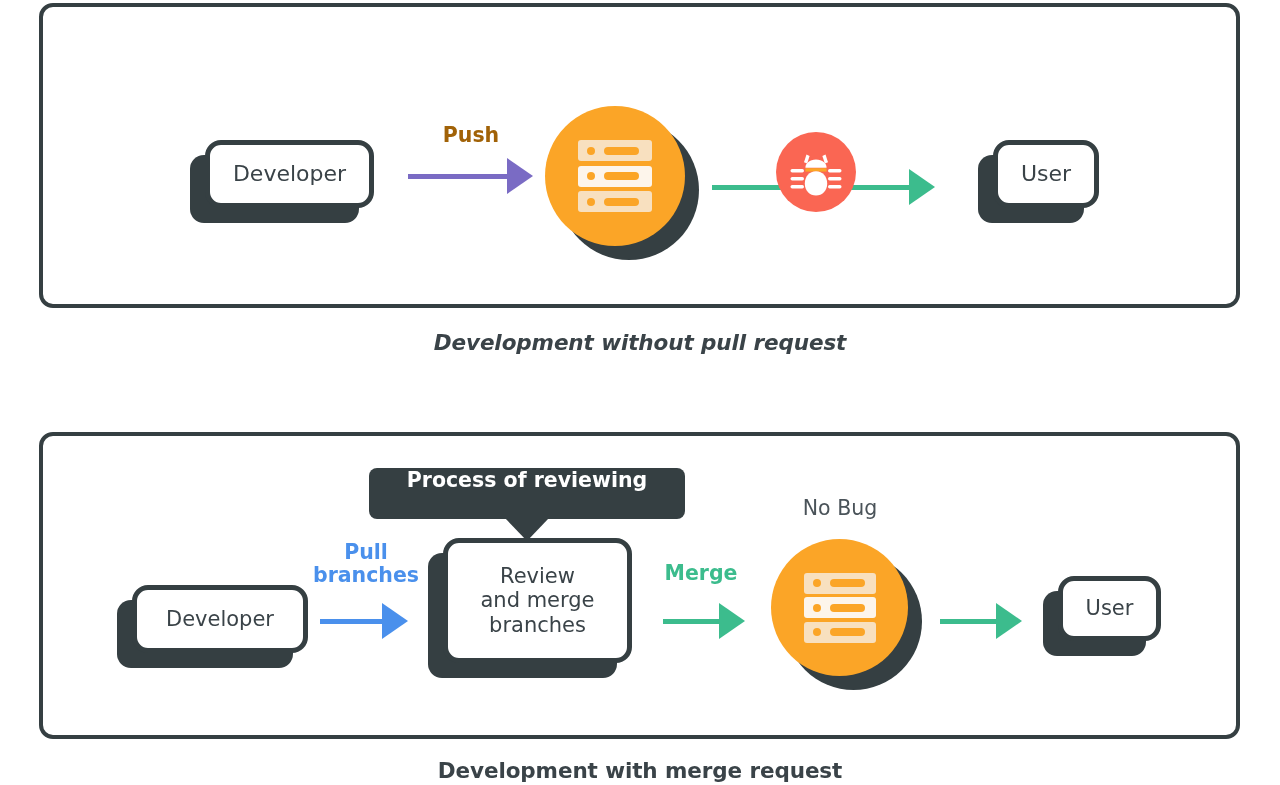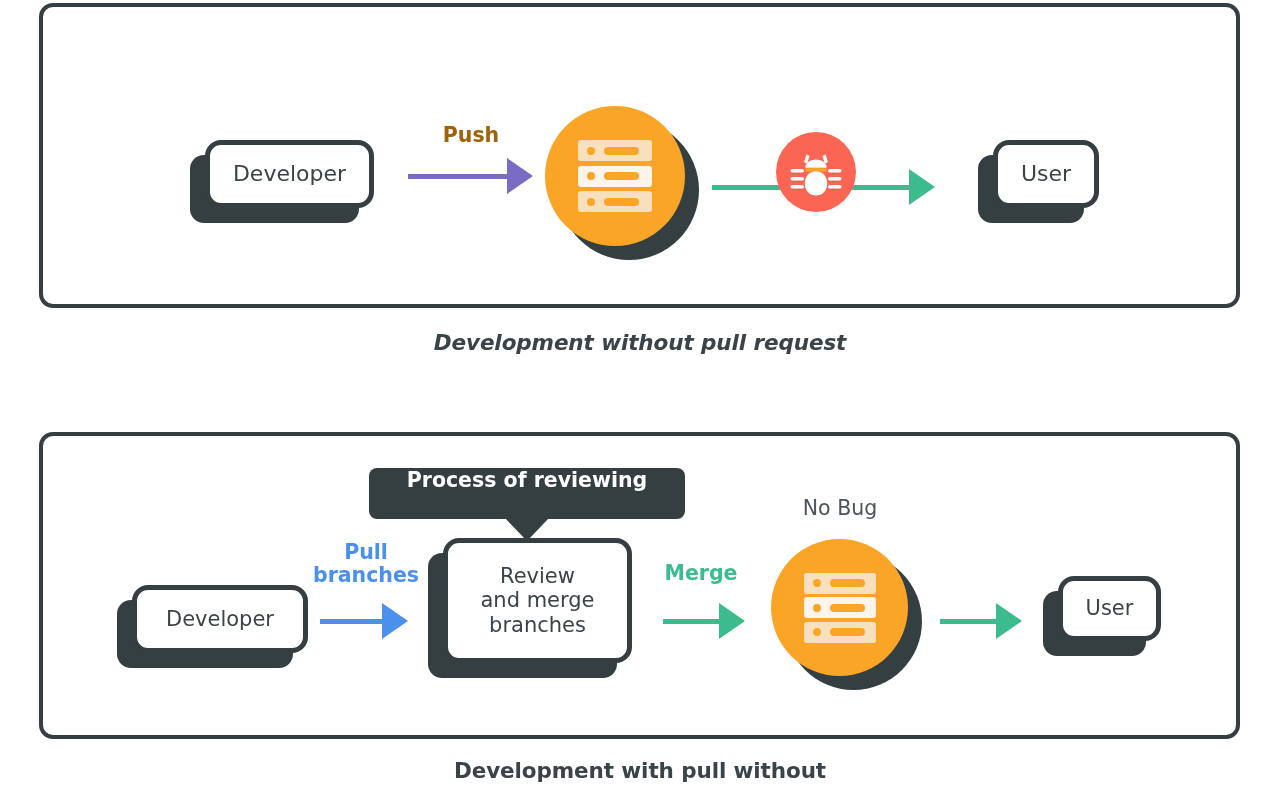--- a/index.html
+++ b/index.html
@@ -367,13 +367,13 @@
 <div class="arrow" id="arrow-deliver">
   <div class="shaft"></div>
   <div class="head"></div>
 </div>
 
 <div class="nodebox" id="user-bottom">
   <div class="shadow"></div>
   <div class="face">User</div>
 </div>
 
-<div class="caption" id="caption-bottom">Development with pull without</div>
+<div class="caption" id="caption-bottom">Development with merge request</div>
 
 </body></html>

